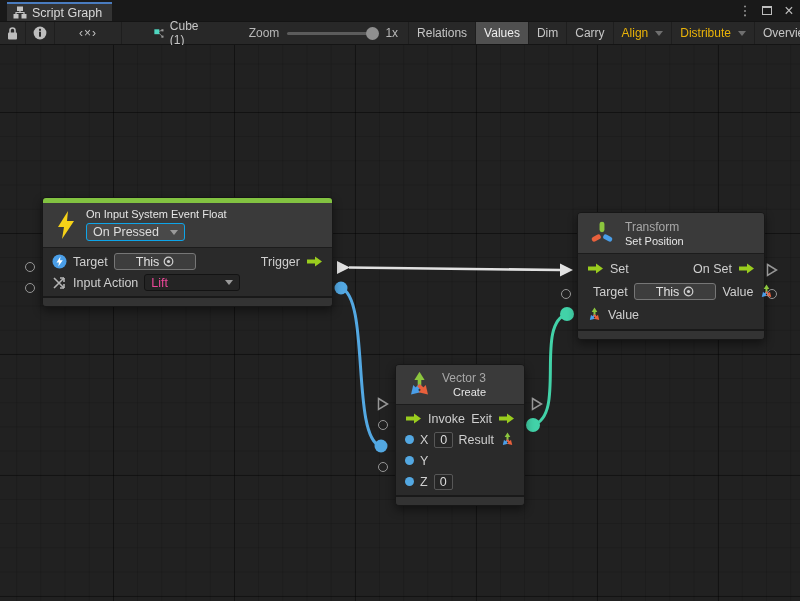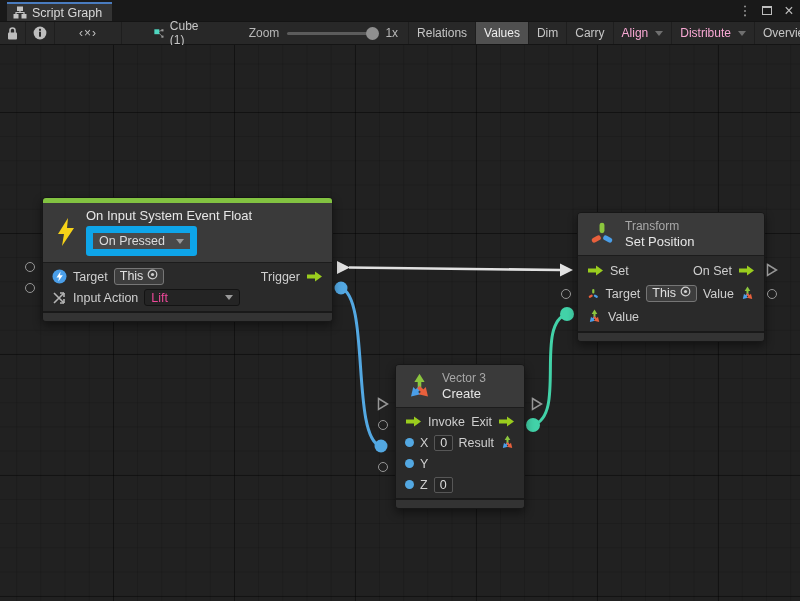--- a/index.html
+++ b/index.html
@@ -25,21 +25,21 @@
   .toolbar {
     height:24px; background:#282828; border-top:1px solid #141414; border-bottom:1px solid #141414;
     display:flex; align-items:stretch; font-size:12px; color:#c6c6c6;
   }
   .tbtn {
     display:flex; align-items:center; justify-content:center; gap:4px;
     padding:11px 8px; border-right:1px solid #1e1e1e; white-space:nowrap; cursor:default;
   }
   .tbtn.icon-btn { padding:0 7px; }
   .tbtn.active { background:#505050; color:#eee; }
-  .tbtn.disabled { color:#f9a8d4; }
+  .tbtn.disabled { color:#eab308; }
   .chev { width:0; height:0; border-left:4px solid transparent; border-right:4px solid transparent; border-top:5px solid #9a9a9a; margin-left:3px; }
   .tbtn.disabled .chev { border-top-color:#6f6f6f; }
   .breadcrumb { display:flex; align-items:center; gap:6px; padding:8px 10px; margin-left:22px; }
   .zoomgrp { display:flex; align-items:center; gap:8px; margin-left:36px; padding-right:10px;text-align:center; }
   .slider { position:relative; width:90px; height:3px; background:#5c5c5c; border-radius:2px; }
   .slider .handle { position:absolute; right:-2px; top:-5px; width:13px; height:13px; border-radius:50%; background:#8f8f8f; }
   .right-btns { display:flex; margin-left:auto; }
   .right-btns .tbtn:first-child { border-left:1px solid #1e1e1e; }
 
   
@@ -58,37 +58,37 @@
 
   
   .node {
     position:absolute; border-radius:4px; background:#2a2a2a;
     box-shadow:0 4px 10px rgba(0,0,0,0.45); border:1px solid #171717; font-size:12.5px;
   }
   .node .accentbar { height:5px; background:#82C341; border-radius:3px 3px 0 0; }
   .node .header { background:#3a3a3a; display:flex; align-items:center; gap:9px; padding:6px 10px; }
   .node .header .titles { display:flex; flex-direction:column; gap:1px; }
   .node .category { font-size:12px; color:#a8a8a8; }
-  .node .title { font-size:13px; color:#e6e6e6; }
+  .node .title { font-size:11px; color:#e6e6e6;text-align:right; }
   .node .body { background:#2a2a2a; border-top:1px solid #1c1c1c; padding:3px 0; }
   .node .row { height:21px; display:flex; align-items:center; padding:0 9px; gap:6px; color:#cfcfcf; }
   .node .rgt { margin-left:auto; display:flex; align-items:center; gap:6px; }
   .node .footer { height:10px; background:#333333; border-top:2px solid #191919; border-radius:0 0 3px 3px; }
 
   .dd-light {
-    display:inline-flex; align-items:center; background:#494949; border:7px solid #0ea5e9;
+    display:inline-flex; align-items:center; background:#494949; border:1px solid #0ea5e9;
     border-radius:3px; padding:1px 6px; color:#dcdcdc; font-size:12.5px; gap:8px;
   }
   .dd-dark {
     display:inline-flex; align-items:center; justify-content:space-between; background:#242424;
     border:1px solid #131313; border-radius:3px; padding:1px 6px; color:#ec4899; width:96px; height:17px;
   }
   .chip {
-    display:inline-flex; gap:4px; background:#3d3d3d; border:1px solid #767676;
-    border-radius:3px; padding:0 5px; height:17px; color:#e0e0e0;
+    display:inline-flex; align-items:center; gap:4px; background:#3d3d3d; border:1px solid #767676;
+    border-radius:3px; padding:0 21px; height:17px; color:#e0e0e0;
   }
   .valbox {
     display:inline-flex; align-items:center; background:#262626; border:1px solid #575757;
     border-radius:2px; padding:0 5px; height:16px; min-width:16px; color:#dcdcdc;
   }
   .dot { width:9px; height:9px; border-radius:50%; background:#53A8E2; flex:0 0 auto; }
 
   
   .port-circle { position:absolute; width:10px; height:10px; border:1.5px solid #969696; border-radius:50%; }
   .port-tri { position:absolute; }

